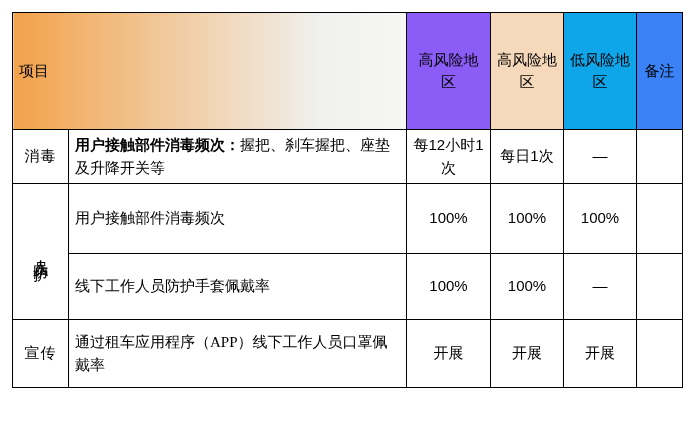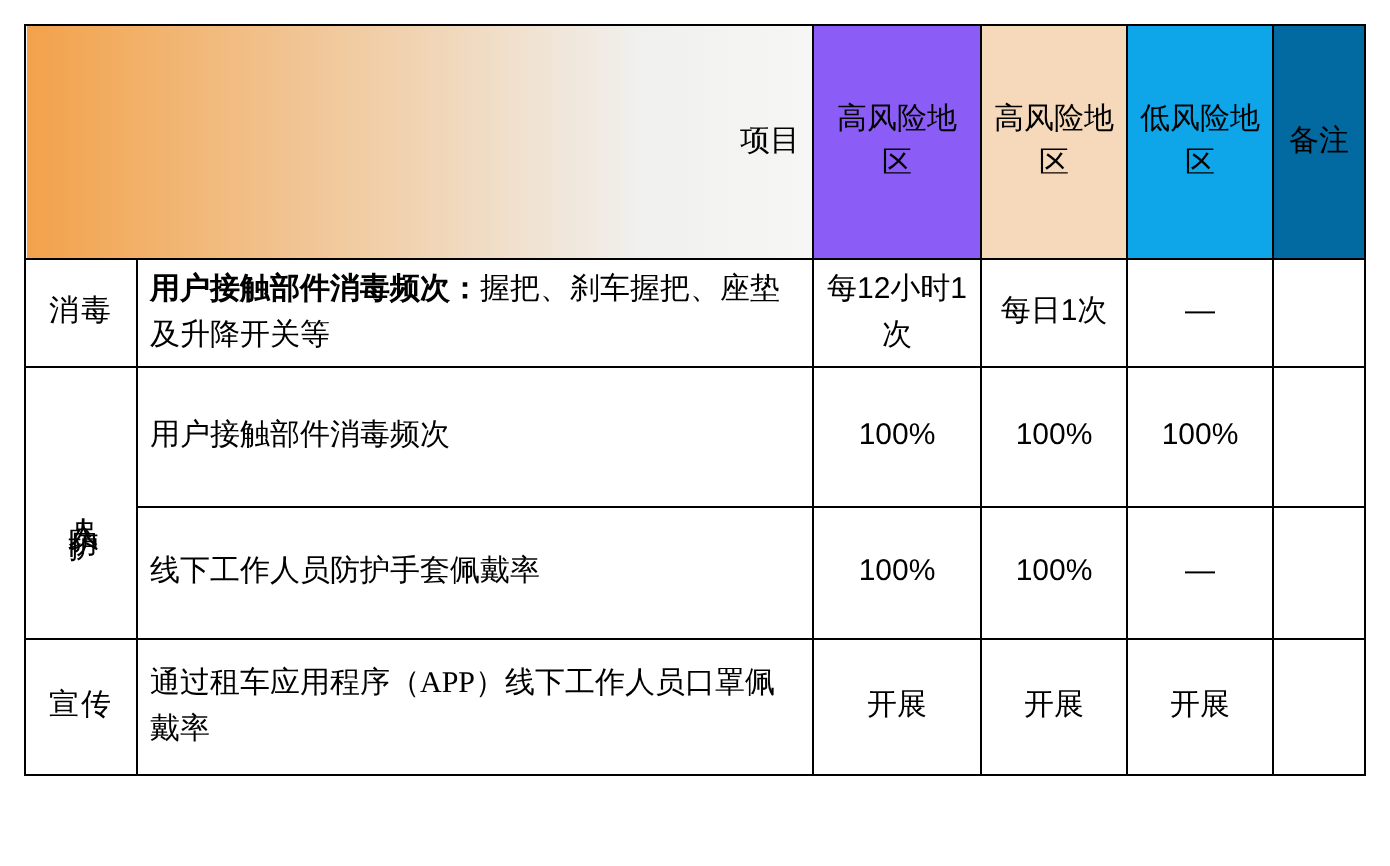--- a/index.html
+++ b/index.html
@@ -32,42 +32,42 @@
     padding: 4px 6px;
     font-size: 15px;
     line-height: 1.5;
     color: #000000;
     vertical-align: middle;
     word-break: break-all;
   }
   
   .hdr-item {
     background: linear-gradient(to right, #f2a24b, #f0f0ee 78%, #f6f6f4);
-    text-align: right;
+    text-align: left;
     font-size: 16px;
     height: 108px;
     margin-top: 27px;
   }
   .hdr-high {
     background: #8b5cf6;
     text-align: center;
     font-size: 15px;
   }
   .hdr-mid {
     background: #f6d9bb;
     text-align: center;
     font-size: 15px;
   }
   .hdr-low {
     background: #0ea5e9;
     text-align: center;
     font-size: 15px;
   }
   .hdr-note {
-    background: #0369a1;
+    background: #3b82f6;
     text-align: center;
     font-size: 15px;
   }
   .cat {
     text-align: center;
     font-size: 16px;
     width: 56px;
     letter-spacing: 1px;
   }
   .desc {

